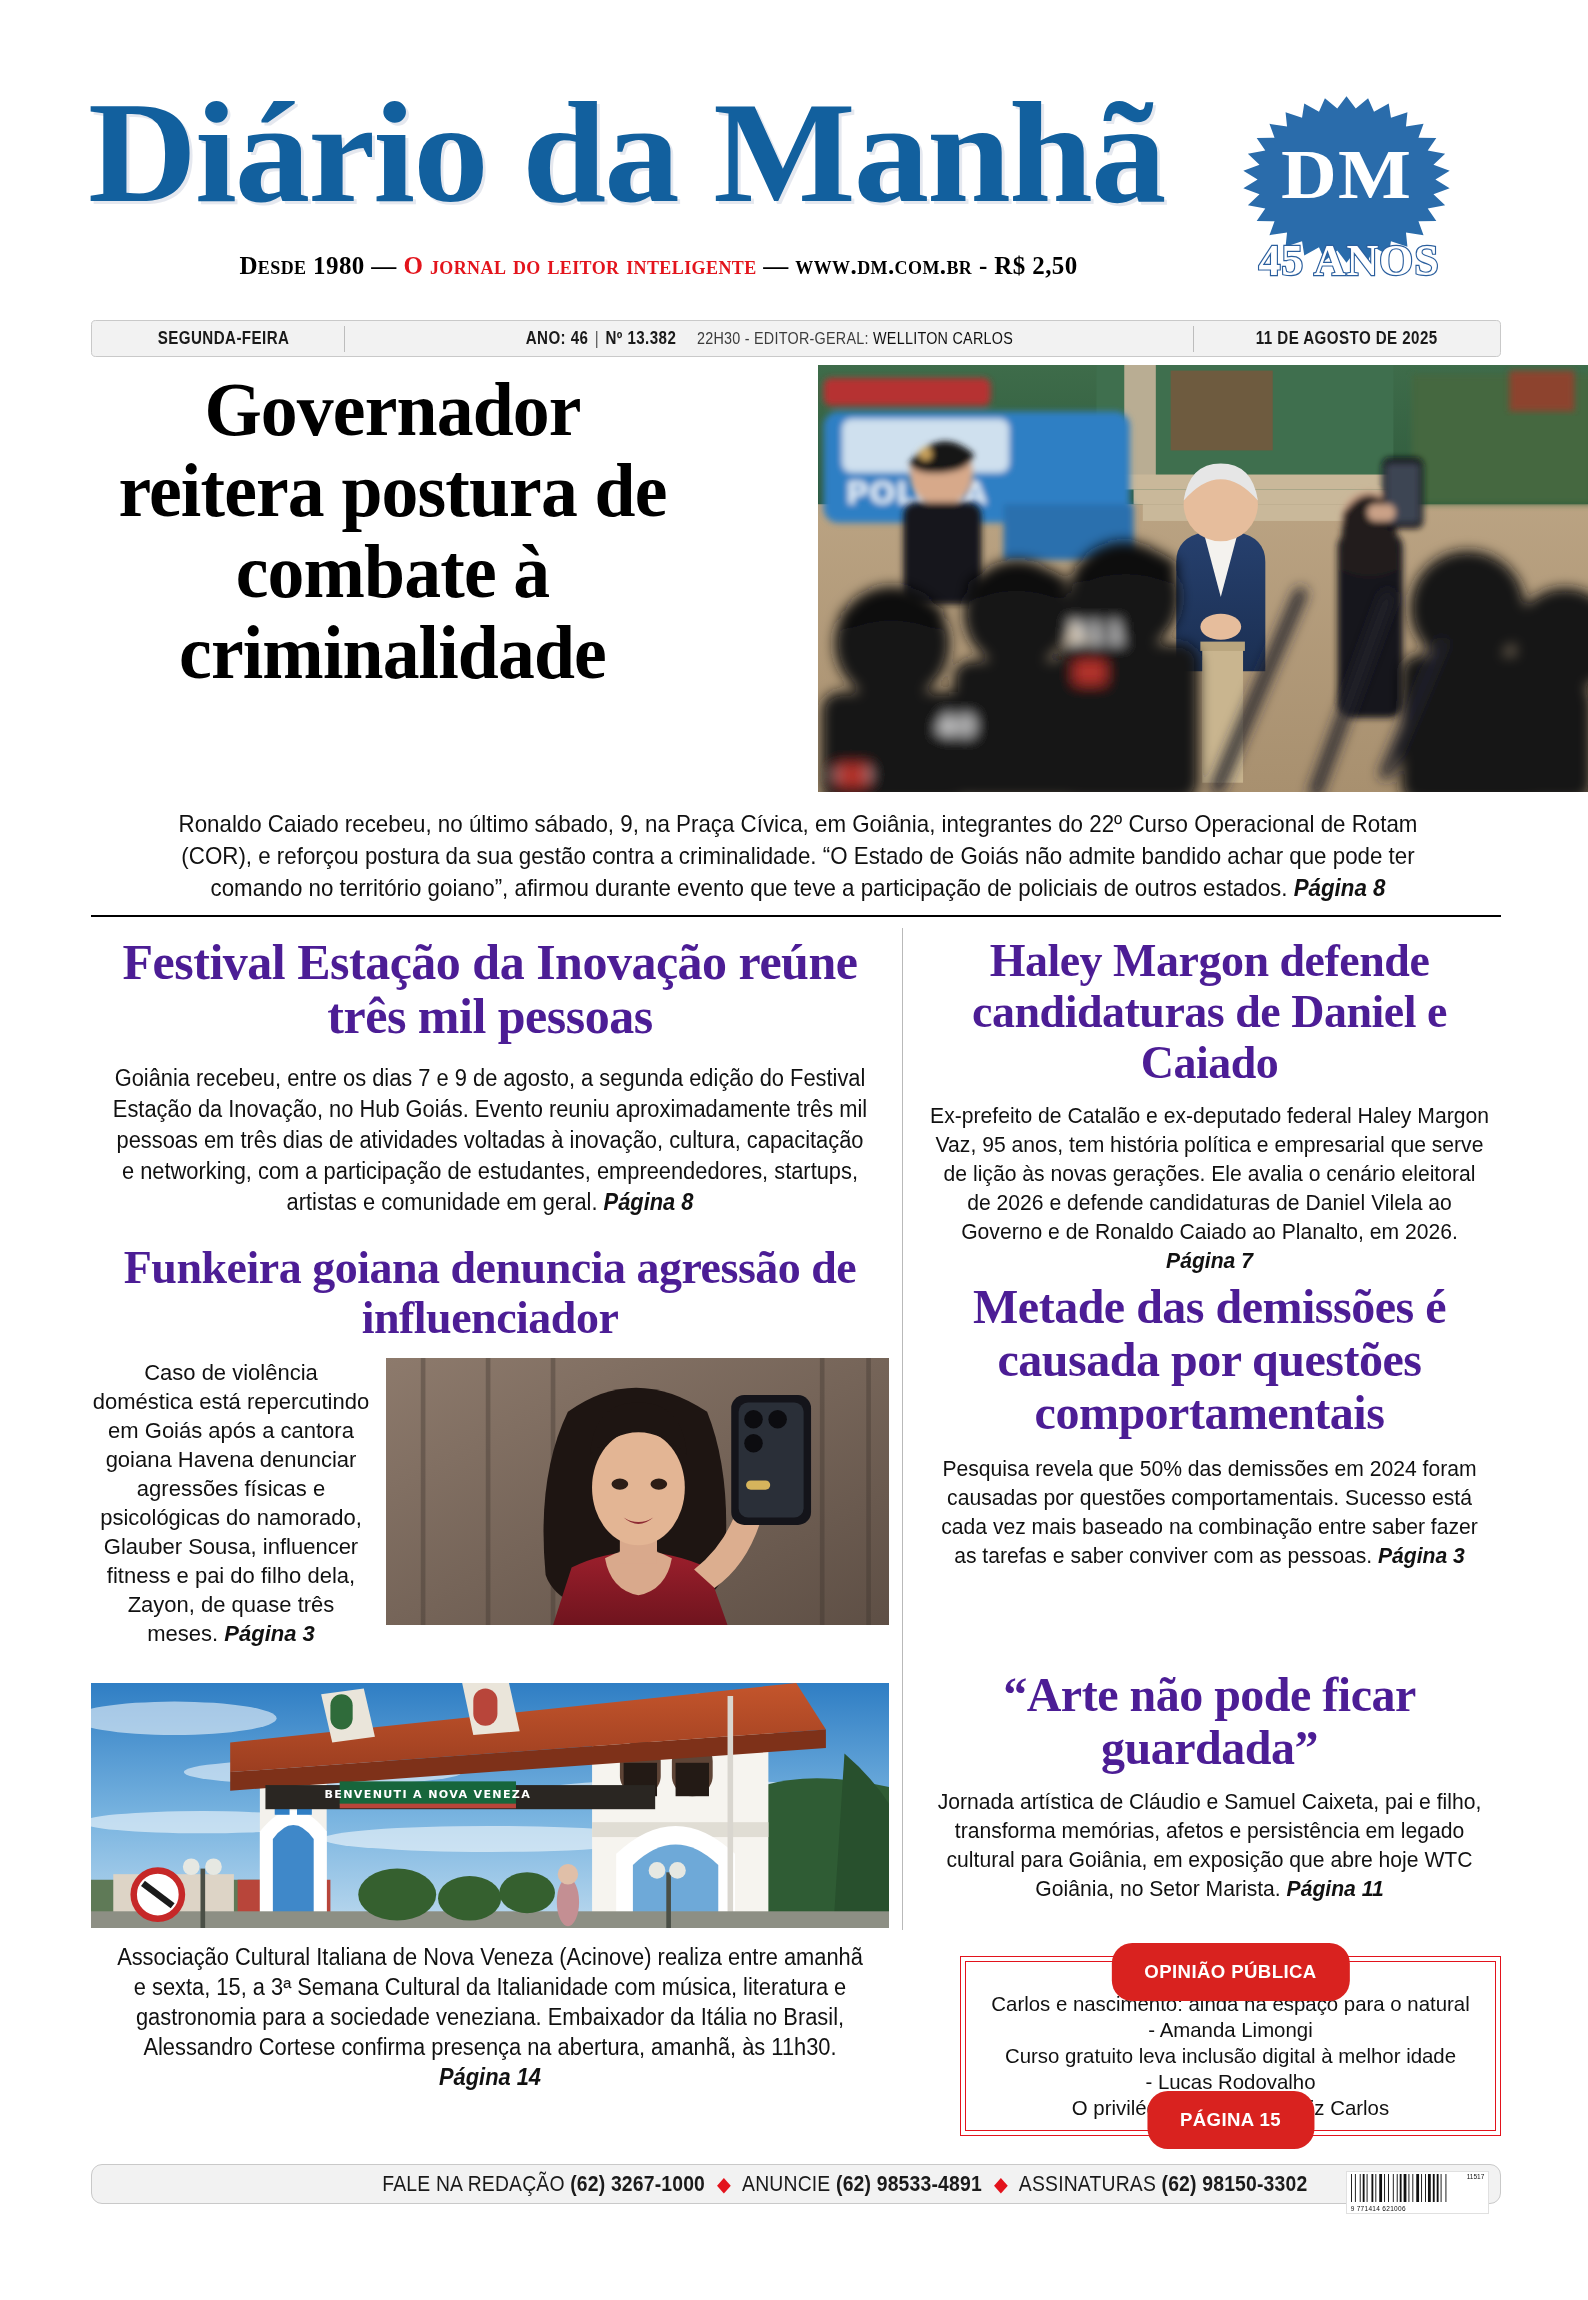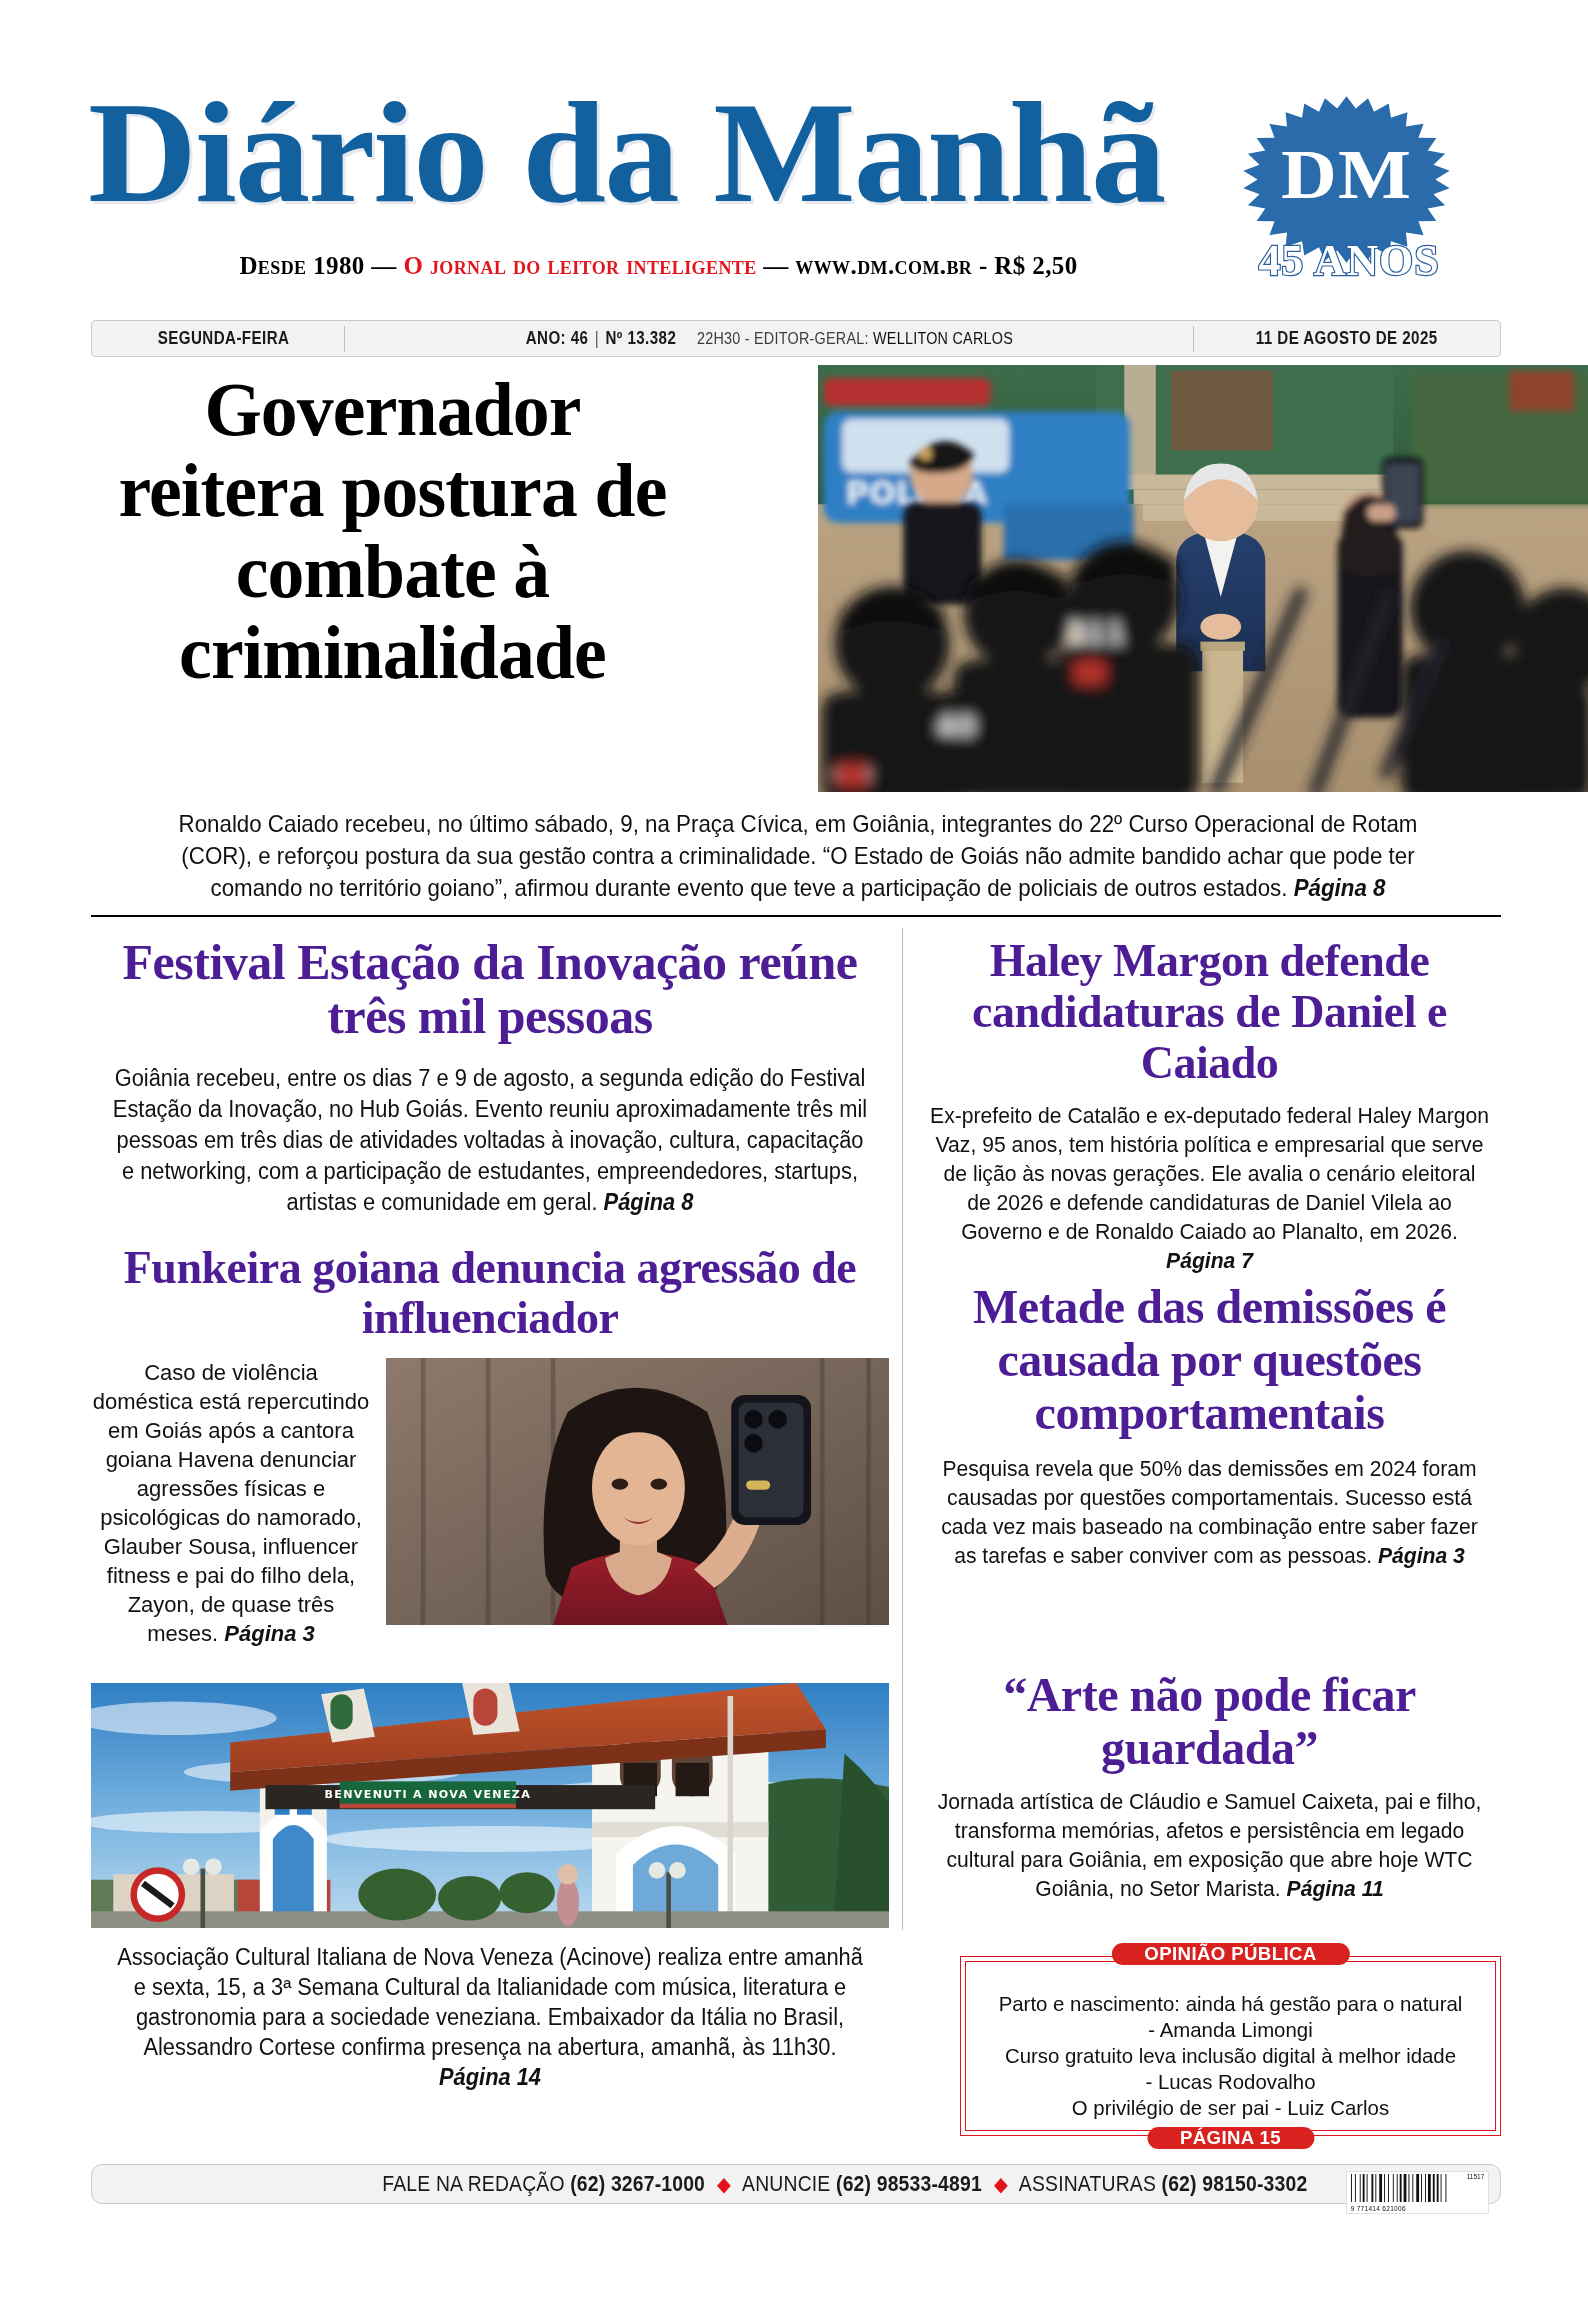--- a/index.html
+++ b/index.html
@@ -352,21 +352,21 @@
     position: absolute;
     left: 50%;
     transform: translateX(-50%);
     background: #d9221f;
     color: #fff;
     border-radius: 20.4px;
     font-family: "Liberation Sans", sans-serif;
     font-weight: bold;
     font-size: 18.6px;
     letter-spacing: 0.4px;
-    padding: 0 33px;
+    padding: 18px 33px;
     white-space: nowrap;
     z-index: 3;
   }
   .op-pill.top { top: 0px; }
   .op-pill.bottom { bottom: 0px; }
   .op-list {
     position: absolute;
     left: 13px;
     top: 48px;
     width: 515px;
@@ -804,21 +804,21 @@
         <b>Página 11</b>
       </div>
     </div>
   </div>
 
   <div class="opiniao">
     <div class="op-frame"></div>
     <div class="op-pill top">OPINIÃO PÚBLICA</div>
     <div class="op-list">
       <div>
-        <span>Parto e nascimento: ainda há gestão para o natural</span>
+        <span>Carlos e nascimento: ainda há espaço para o natural</span>
         <span class="author">- Amanda Limongi</span>
       </div>
       <div>
         <span>Curso gratuito leva inclusão digital à melhor idade</span>
         <span class="author">- Lucas Rodovalho</span>
       </div>
       <div>
         <span>O privilégio de ser pai - Luiz Carlos</span>
       </div>
     </div>

